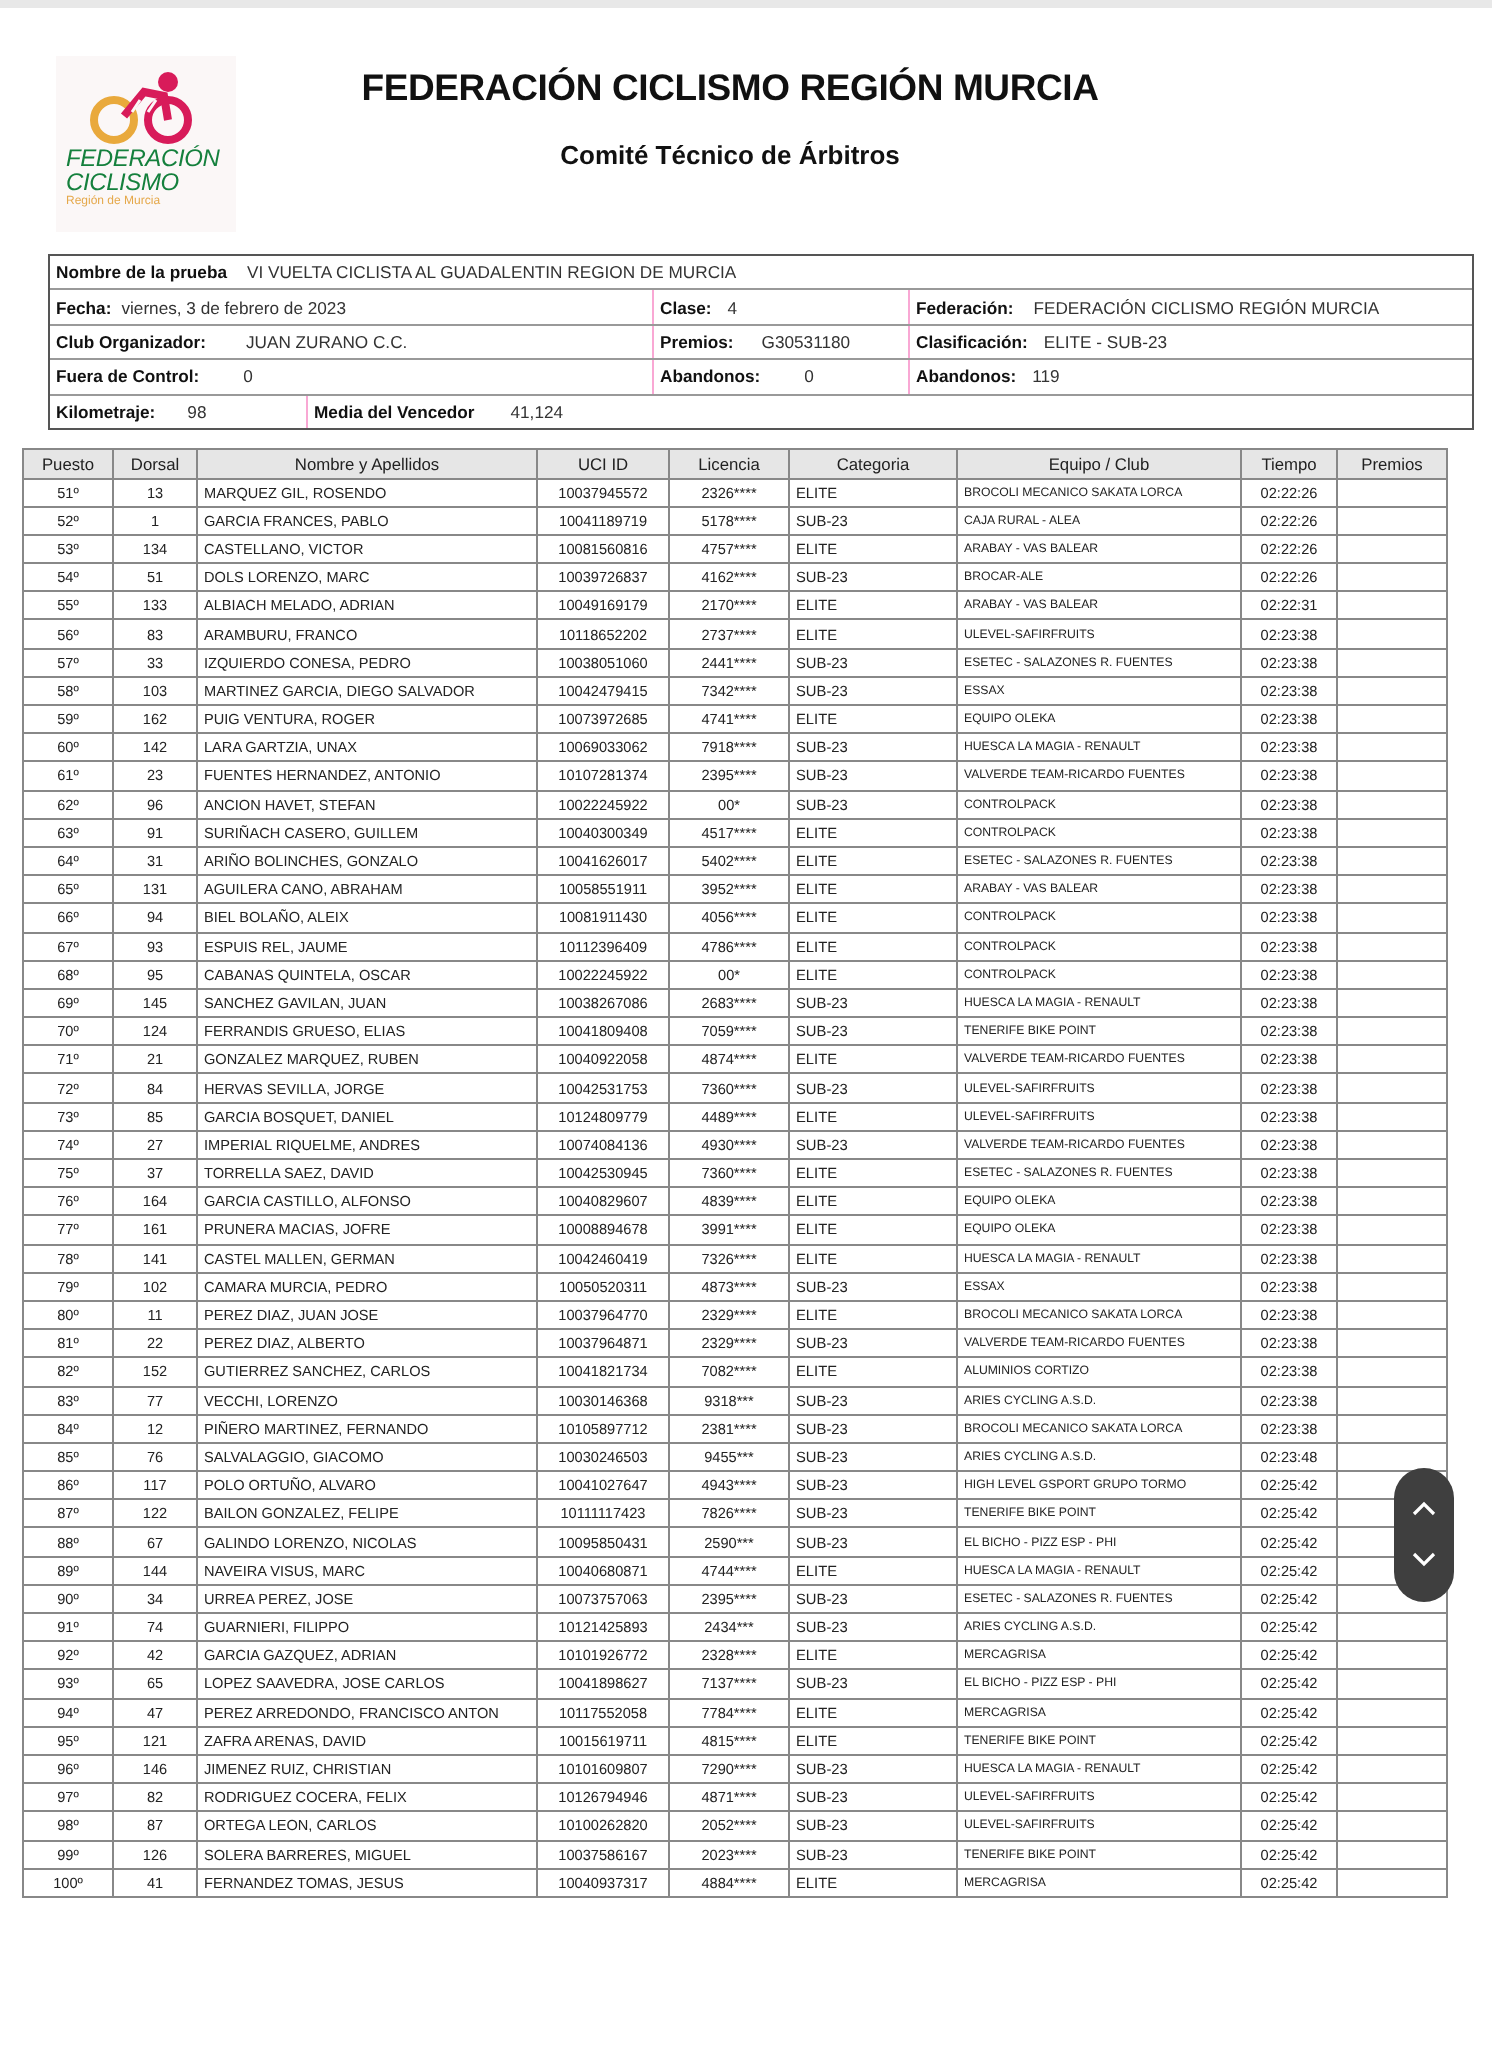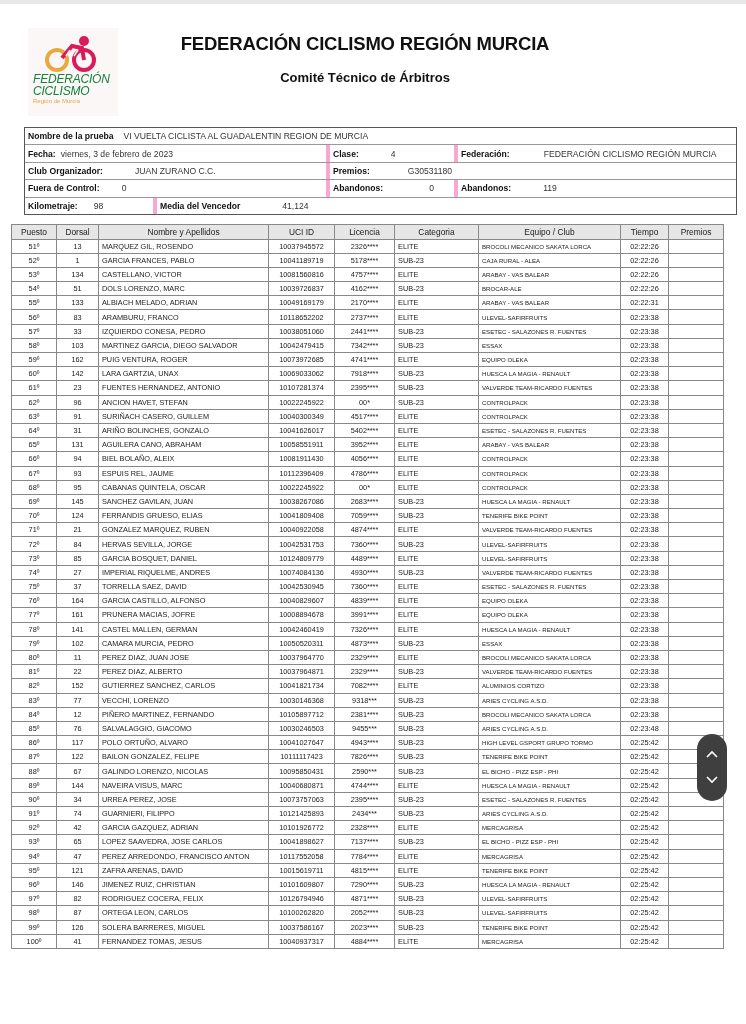--- a/index.html
+++ b/index.html
@@ -10,21 +10,21 @@
   .logo .l1, .logo .l2 { position: absolute; left: 5px; font-weight: normal; font-style: italic; font-size: 12px; color: #15803d; letter-spacing: -0.2px; line-height: 12px; }
   .logo .l1 { top: 45px; }
   .logo .l2 { top: 57px; }
   .logo .l3 { position: absolute; left: 5px; top: 70px; font-size: 6px; color: #e5a84a; }
   .title { position: absolute; left: 130px; top: 33px; width: 470px; text-align: center; font-size: 18.5px; font-weight: bold; color: #111; letter-spacing: -0.2px; }
   .subtitle { position: absolute; left: 130px; top: 70px; width: 470px; text-align: center; font-size: 13px; font-weight: bold; color: #111; }
   .info { position: absolute; left: 24px; top: 127px; width: 711px; border: 1px solid #555; }
   .info .row { display: flex; height: 16.4px; border-top: 1px solid #999; font-size: 8.6px; align-items: center; }
   .info .row:first-child { border-top: none; }
   .info .cell { height: 100%; display: flex; align-items: center; padding-left: 3px; box-sizing: border-box; }
-  .info .cell + .cell { border-left: 4px solid #f9a8d4; gap: 24px; }
+  .info .cell + .cell { border-left: 1px solid #f9a8d4; }
   .info .lbl { font-weight: bold; color: #111; margin-right: 10px; text-align: center; }
   .info .val { color: #333; }
   table.results { position: absolute; left: 11px; top: 224px; border-collapse: collapse; font-size: 7.3px; table-layout: fixed; width: 712px; }
   table.results th, table.results td { border: 1px solid #888; padding: 0 3px; height: 13.2px; white-space: nowrap; overflow: hidden; }
   table.results th { background: #e6e6e6; font-weight: normal; font-size: 8.4px; color: #222; height: 13.5px; text-align: center; }
   td.c { text-align: center; }
   td.l { text-align: left; }
   td.team { font-size: 6.1px; }
   td.cat { font-size: 7.4px; }
   .scroll-ctrl { position: absolute; left: 697px; top: 734px; width: 30px; height: 67px; border-radius: 15px; background: #3f3f3f; }
@@ -69,26 +69,30 @@
         <span class="lbl" style="margin-right:8px">Clase:</span>
         <span class="val">4</span>
       </div>
     <div class="cell" style="flex:1">
         <span class="lbl">Federación:</span>
         <span class="val">FEDERACIÓN CICLISMO REGIÓN MURCIA</span>
       </div>
   </div>
   <div class="row">
     <div class="cell" style="width:301px">
-        <span class="lbl" style="margin-right:32px">Club Organizador:</span>
+        <span class="lbl" style="margin-right:20px">Club Organizador:</span>
         <span class="val">JUAN ZURANO  C.C.</span>
       </div>
     <div class="cell" style="width:128px">
         <span class="lbl" style="margin-right:14px">Premios:</span>
         <span class="val">G30531180</span>
+      </div>
+    <div class="cell" style="flex:1">
+        <span class="lbl" style="margin-right:8px">Clasificación:</span>
+        <span class="val">ELITE - SUB-23</span>
       </div>
   </div>
   <div class="row">
     <div class="cell" style="width:301px">
         <span class="lbl" style="margin-right:22px">Fuera de Control:</span>
         <span class="val">0</span>
       </div>
     <div class="cell" style="width:128px">
         <span class="lbl" style="margin-right:22px">Abandonos:</span>
         <span class="val">0</span>

